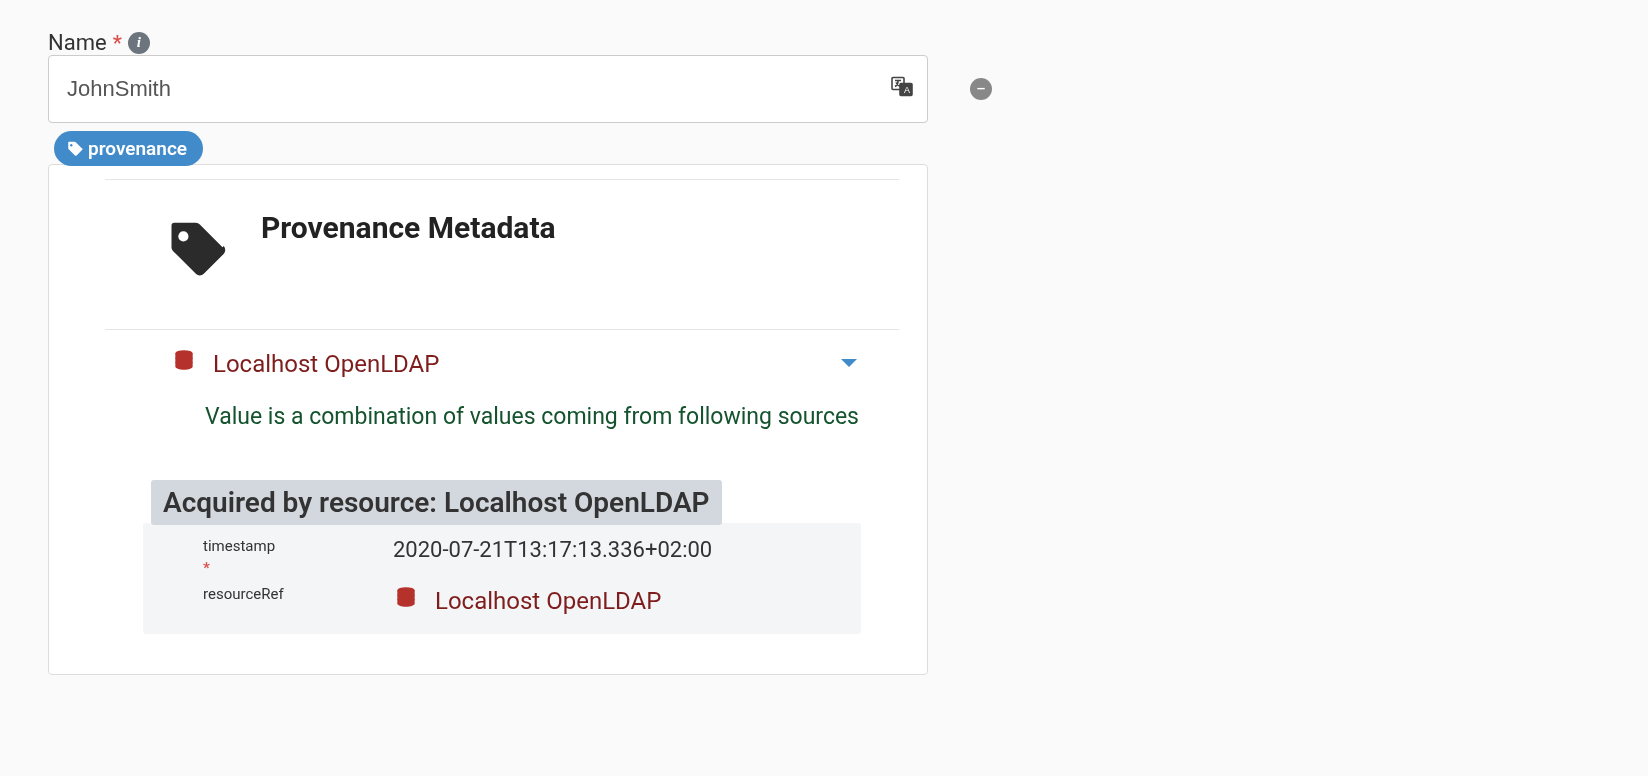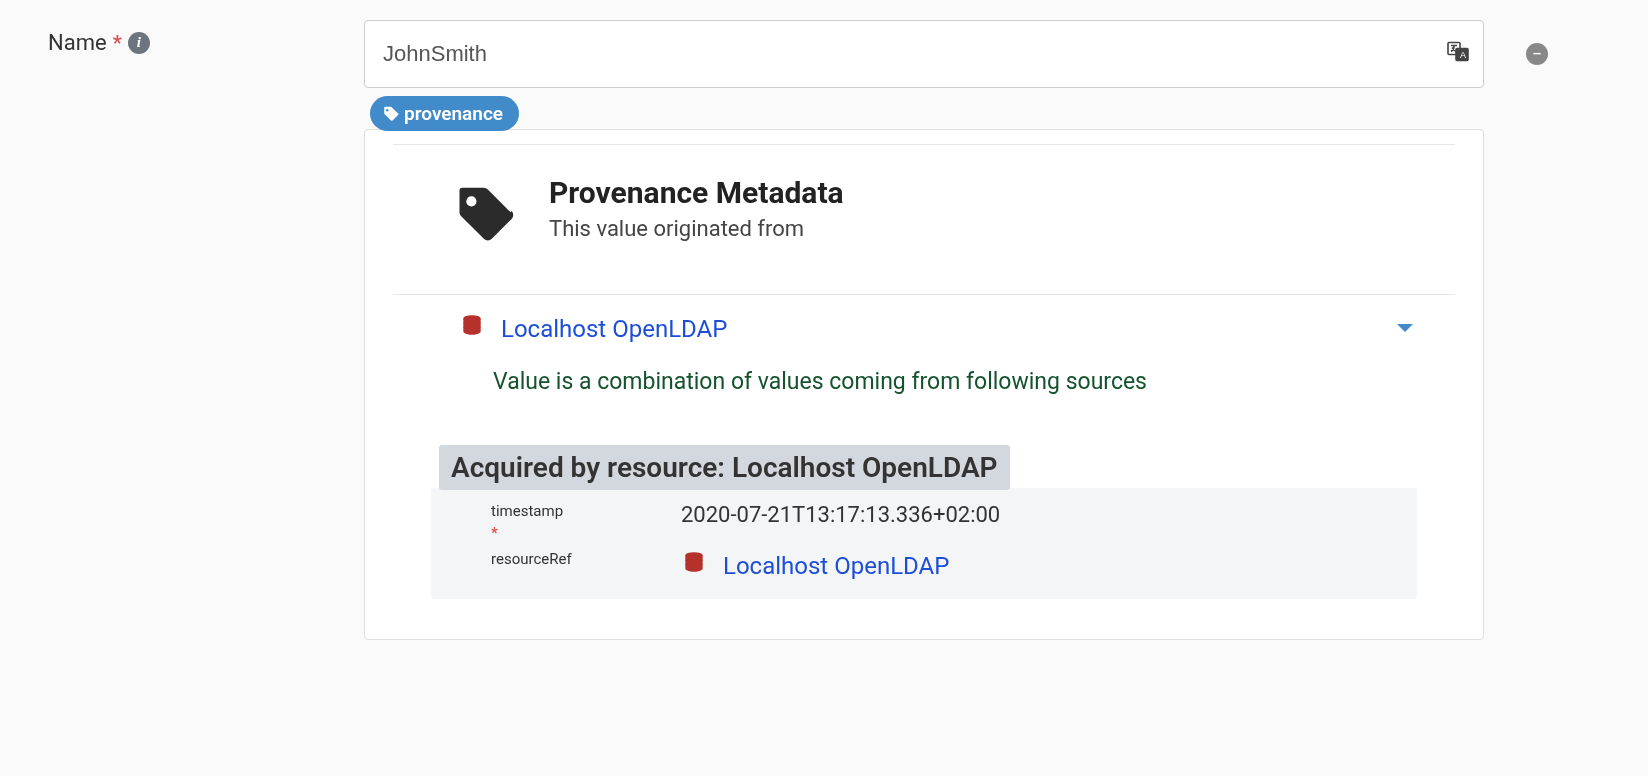--- a/index.html
+++ b/index.html
@@ -7,20 +7,21 @@
     font-family: -apple-system, BlinkMacSystemFont, "Segoe UI", Roboto, "Helvetica Neue", Arial, sans-serif;
     background: #fafafa;
     color: #333;
     font-size: 20px;
     width: 1648px;
   }
   .form-row {
     display: flex;
     align-items: flex-start;
     padding: 20px 0 0 48px;
+    flex-direction: column;
   }
   .label-col {
     width: 316px;
     display: flex;
     align-items: center;
     gap: 6px;
     padding-top: 10px;
   }
   .label-text {
     font-size: 22px;
@@ -99,20 +100,21 @@
     margin-top: 8px;
     margin-left: 6px;
     cursor: pointer;
   }
   .prov-panel {
     border: 1px solid #ddd;
     border-radius: 4px;
     background: #fff;
     margin-top: -2px;
     overflow: hidden;
+    padding-left: 28px;
   }
   .prov-header {
     display: flex;
     gap: 30px;
     padding: 30px 40px 40px 58px;
     border-bottom: 1px solid #e5e5e5;
     margin: 14px 28px 0 28px;
     border-top: 1px solid #e5e5e5;
   }
   .tag-big-icon { color: #2b2b2b; margin-top: 6px; }
@@ -128,21 +130,21 @@
   }
   .source-row {
     display: flex;
     align-items: center;
     justify-content: space-between;
     padding: 18px 40px 10px 66px;
     margin: 0 28px;
   }
   .source-left { display: flex; align-items: center; gap: 16px; }
   .db-icon { color: #b5312b; }
-  .link { color: #1d4ed8; font-size: 24px; cursor: pointer; }
+  .link { color: #7f1d1d; font-size: 24px; cursor: pointer; }
   .caret-icon { color: #428bca; }
   .combo-text {
     font-size: 23px;
     color: #14532d;
     padding: 14px 40px 20px 100px;
     margin: 0 28px;
   }
   .acq-block {
     margin: 30px 66px 40px 66px;
   }
@@ -216,21 +218,20 @@
     <div class="prov-panel">
       <div class="prov-header">
         <span class="tag-big-icon">
           <svg width="68" height="68" viewBox="0 0 24 24" fill="#2b2b2b">
             <path d="M21 11l-8-8a2 2 0 0 0-1.4-.6H4a1 1 0 0 0-1 1v7.6c0 .5.2 1 .6 1.4l8 8a2 2 0 0 0 2.8 0l7-7a2 2 0 0 0 0-2.8z"></path>
             <circle cx="7.2" cy="7.2" r="1.8" fill="#fff"></circle>
           </svg>
         </span>
         <div>
           <div class="prov-title">Provenance Metadata</div>
-          <div class="prov-sub">This value originated from</div>
         </div>
       </div>
 
       <div class="source-row">
         <div class="source-left">
           <span class="db-icon">
             <svg width="26" height="26" viewBox="0 0 24 24" fill="#b5312b">
               <ellipse cx="12" cy="5" rx="8" ry="3"></ellipse>
               <path d="M4 5v4c0 1.7 3.6 3 8 3s8-1.3 8-3V5"></path>
               <path d="M4 9v4c0 1.7 3.6 3 8 3s8-1.3 8-3V9"></path>

